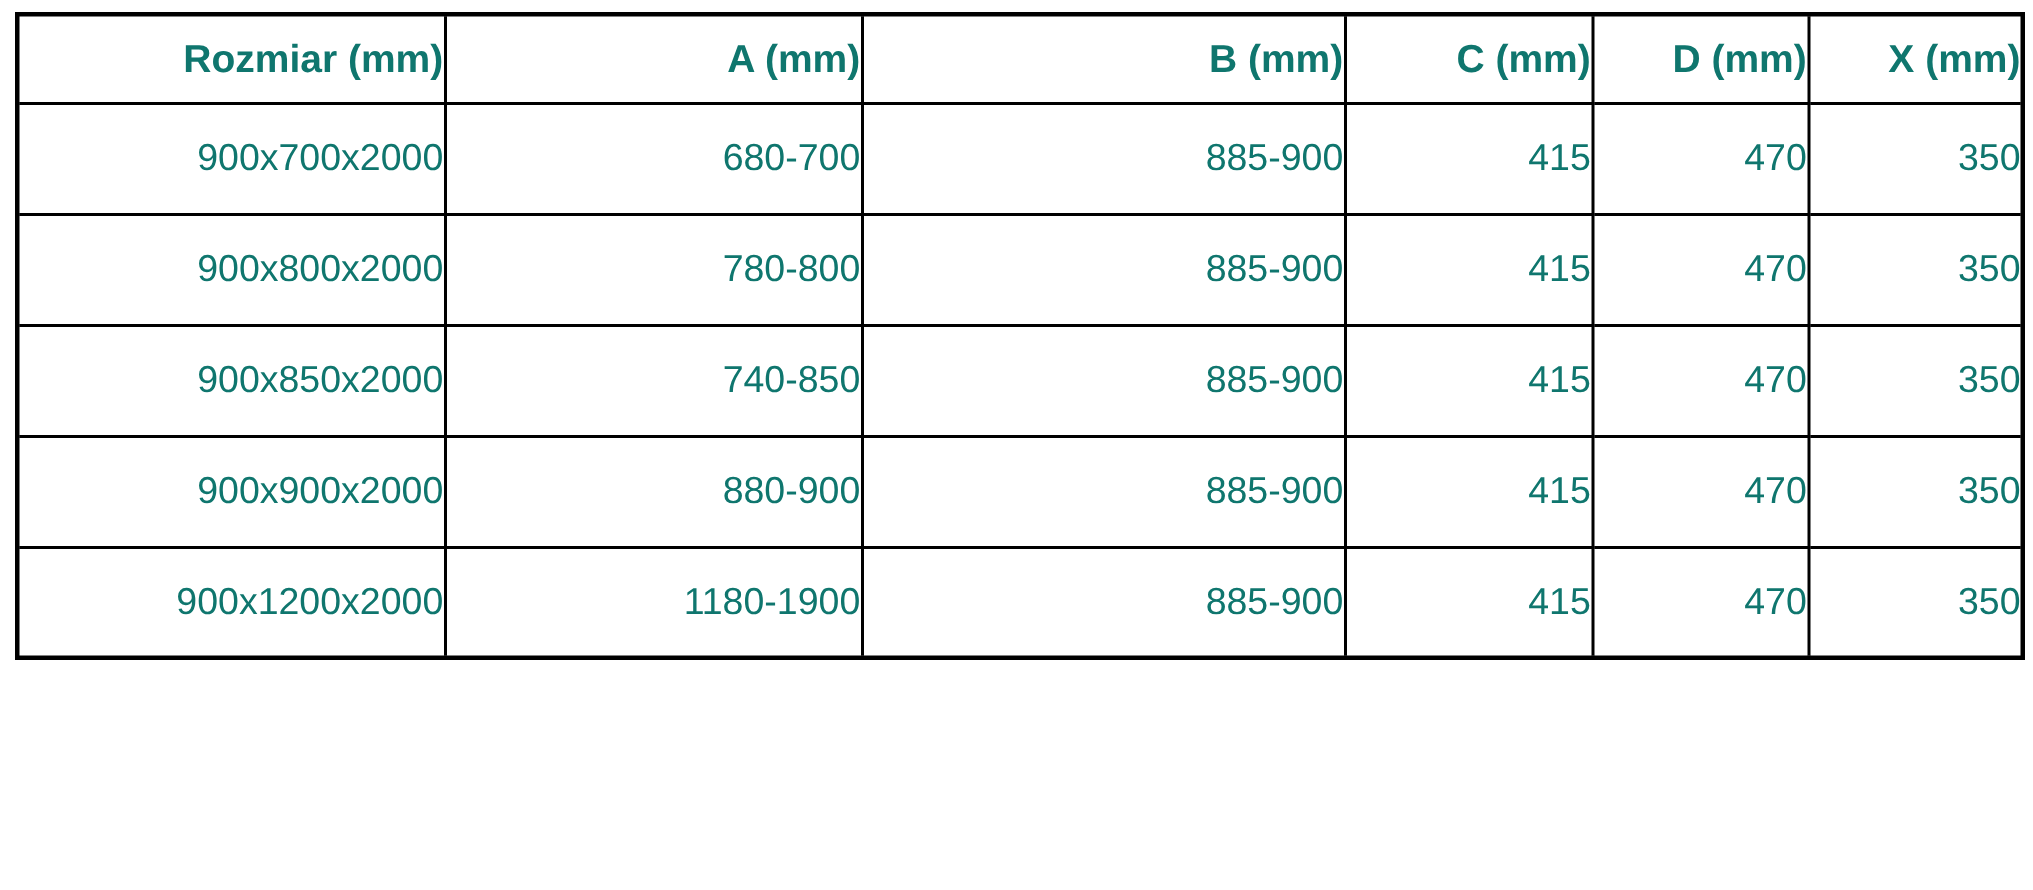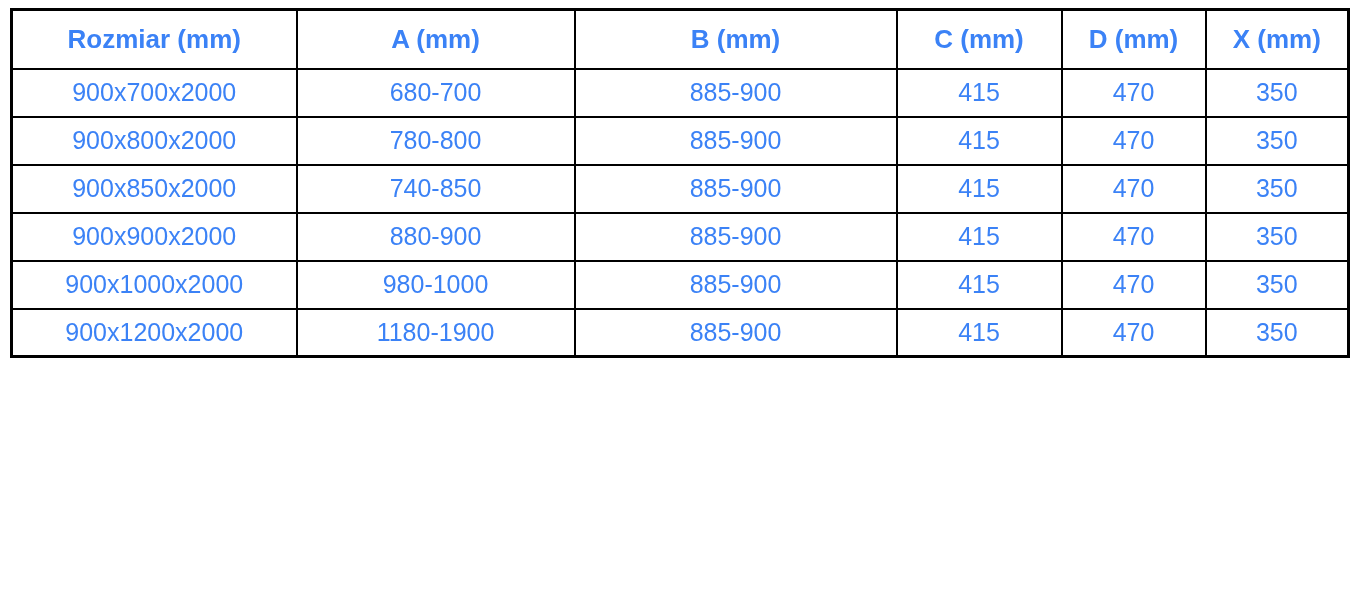--- a/index.html
+++ b/index.html
@@ -24,36 +24,36 @@
   table.size-table {
     border-collapse: collapse;
     table-layout: fixed;
     width: 1337px;
     border: 3px solid #000000;
     background: #ffffff;
   }
   table.size-table th,
   table.size-table td {
     border: 2px solid #000000;
-    text-align: center;
+    text-align: right;
     vertical-align: middle;
-    color: #3b82f6;
+    color: #0f766e;
     padding: 0;
     overflow: hidden;
     white-space: nowrap;
   }
   table.size-table th {
     font-weight: bold;
     font-size: 26px;
     height: 59px;
   }
   table.size-table td {
     font-weight: normal;
     font-size: 25px;
-    height: 48px;
+    height: 74px;
   }
 </style>
 </head>
 <body>
 
 <div class="page">
   <div class="table-wrap">
     <table class="size-table">
       <colgroup>
         <col style="width:285px">
@@ -100,28 +100,20 @@
           </tr>
           <tr>
             <td>900x900x2000</td>
             <td>880-900</td>
             <td>885-900</td>
             <td>415</td>
             <td>470</td>
             <td>350</td>
           </tr>
           <tr>
-            <td>900x1000x2000</td>
-            <td>980-1000</td>
-            <td>885-900</td>
-            <td>415</td>
-            <td>470</td>
-            <td>350</td>
-          </tr>
-          <tr>
             <td>900x1200x2000</td>
             <td>1180-1900</td>
             <td>885-900</td>
             <td>415</td>
             <td>470</td>
             <td>350</td>
           </tr>
         </tbody>
     </table>
   </div>

